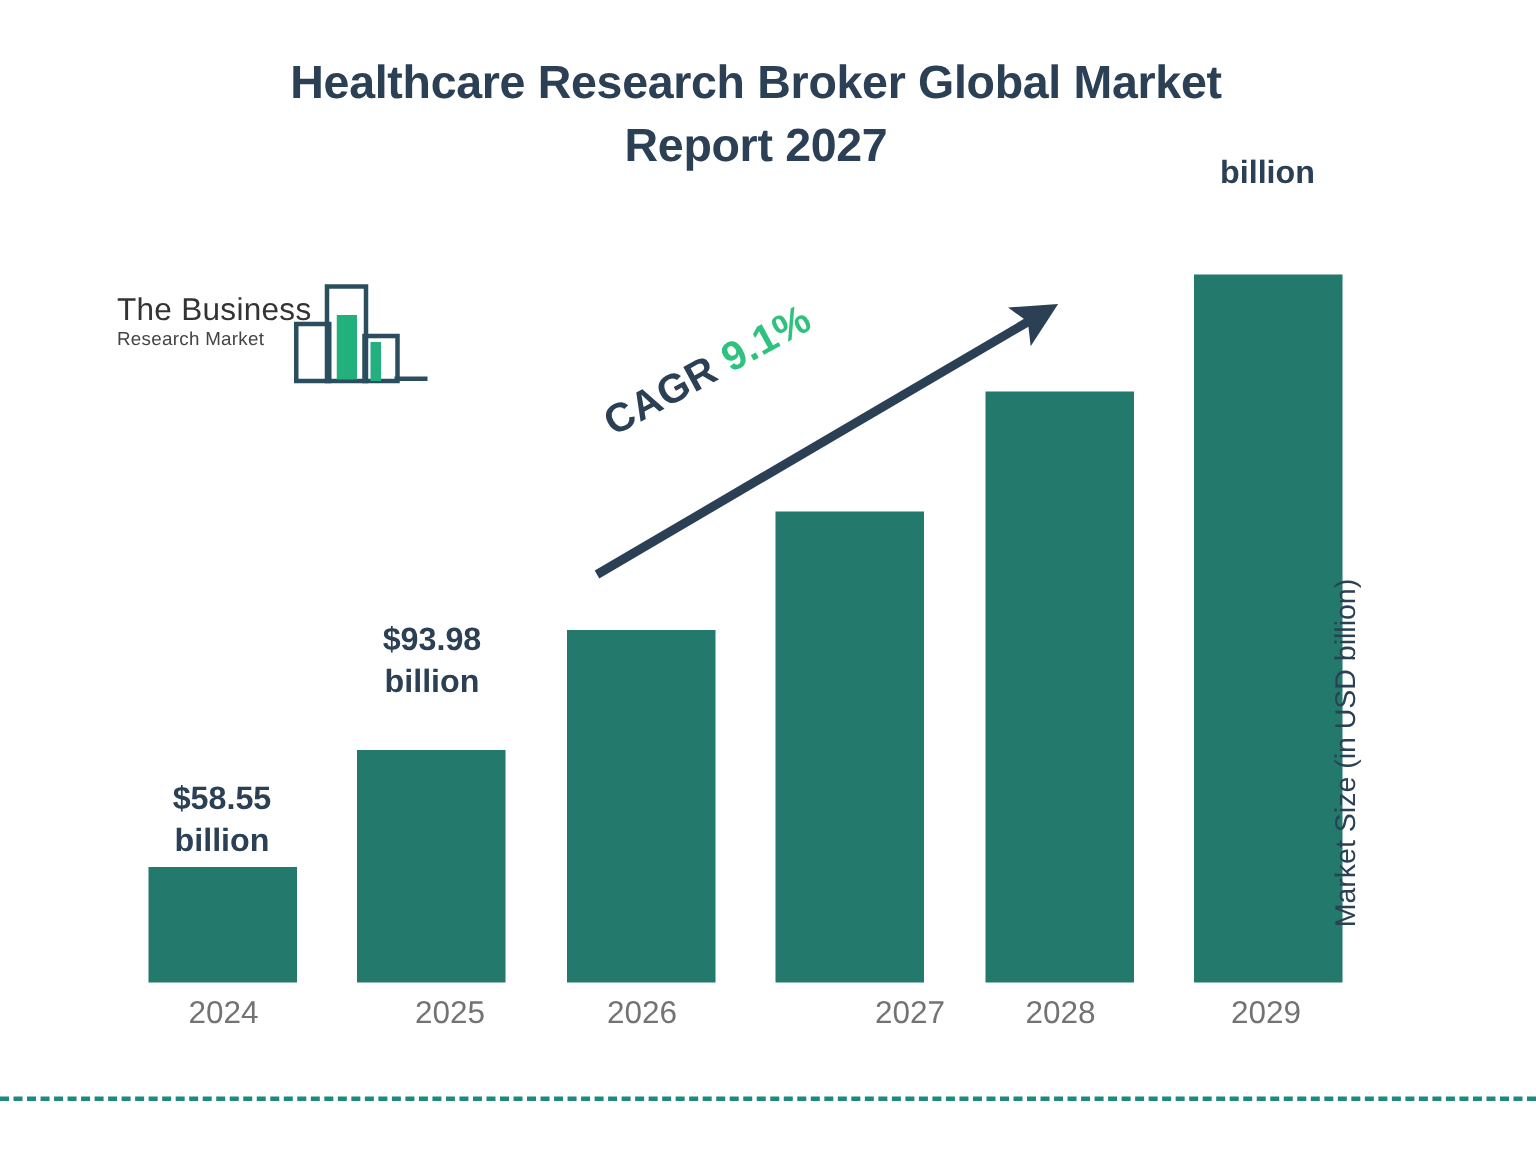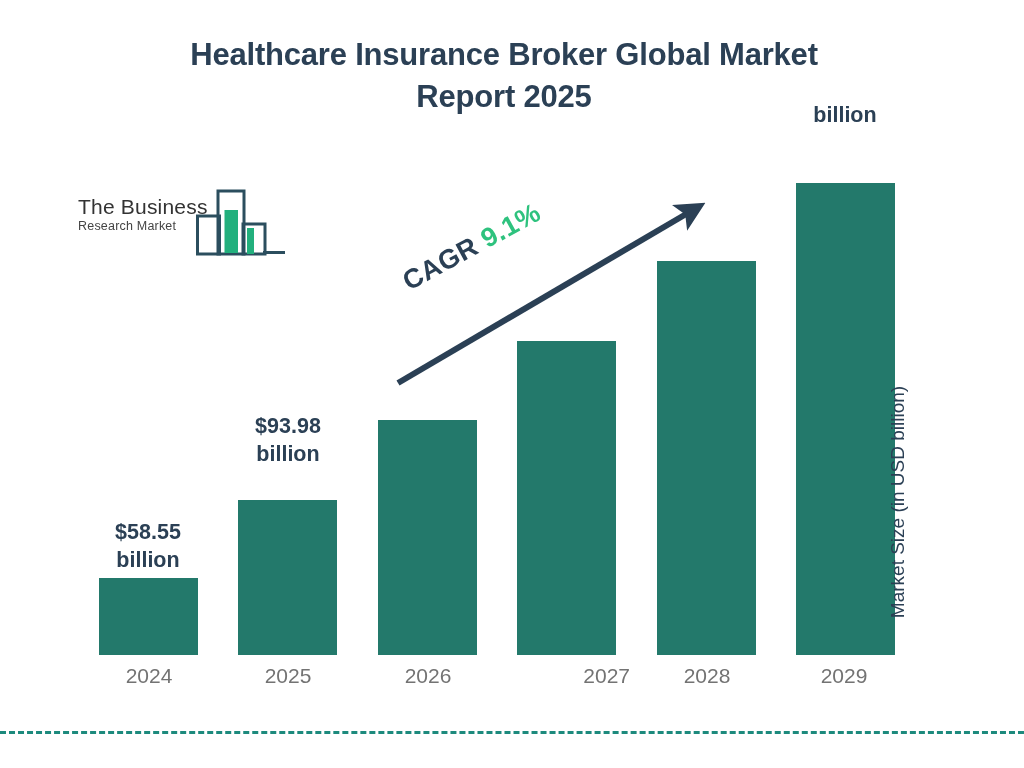--- a/index.html
+++ b/index.html
@@ -145,22 +145,22 @@
     height: 0;
     border-top: 3px dashed #1d8a7d;
   }
 </style>
 </head>
 <body>
 
 <div id="page">
 
   <div id="chart-title">
-    <div>Healthcare Insurance Broker Global Market</div>
-    <div>Report 2025</div>
+    <div>Healthcare Research Broker Global Market</div>
+    <div>Report 2027</div>
   </div>
 
   <div id="logo">
     <div id="logo-text-block">
       <div id="logo-line1">The Business</div>
       <div id="logo-line2">Research Market</div>
     </div>
     <svg id="logo-mark" width="90" height="68" viewBox="0 0 90 68">
 
       <rect x="1.5" y="28" width="22" height="38" fill="none" stroke="#2b4e5e" stroke-width="3"></rect>
@@ -183,21 +183,21 @@
       <div>$58.55</div>
       <div>billion</div>
     </div>
     <div class="x-tick" style="left:89px; width:120px;">2024</div>
 
     <div class="bar" style="left:238px; top:500px; width:99px; height:155px;"></div>
     <div class="bar-label" style="left:224px; top:412px; width:128px;">
       <div>$93.98</div>
       <div>billion</div>
     </div>
-    <div class="x-tick" style="left:228px; width:120px;">2025</div>
+    <div class="x-tick" style="left:240px; width:120px;">2025</div>
 
     <div class="bar" style="left:378px; top:420px; width:99px; height:235px;"></div>
     <div class="x-tick" style="left:368px; width:120px;">2026</div>
 
     <div class="bar" style="left:517px; top:341px; width:99px; height:314px;"></div>
     <div class="x-tick" style="left:510px; width:120px;text-align:right;">2027</div>
 
     <div class="bar" style="left:657px; top:261px; width:99px; height:394px;"></div>
     <div class="x-tick" style="left:647px; width:120px;">2028</div>
 

